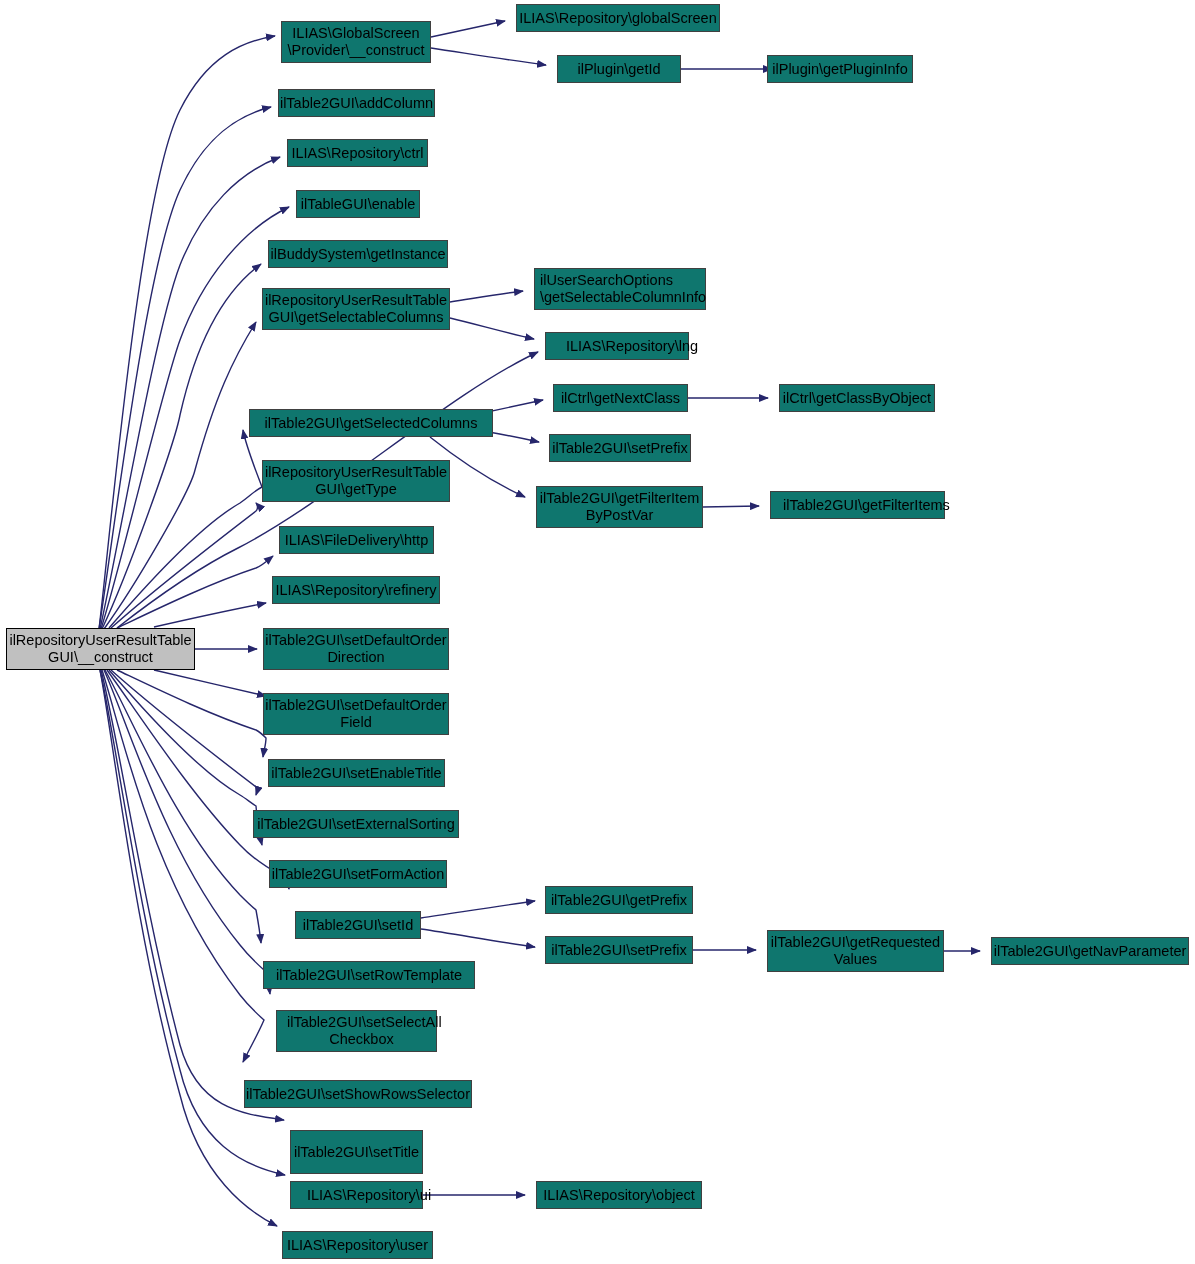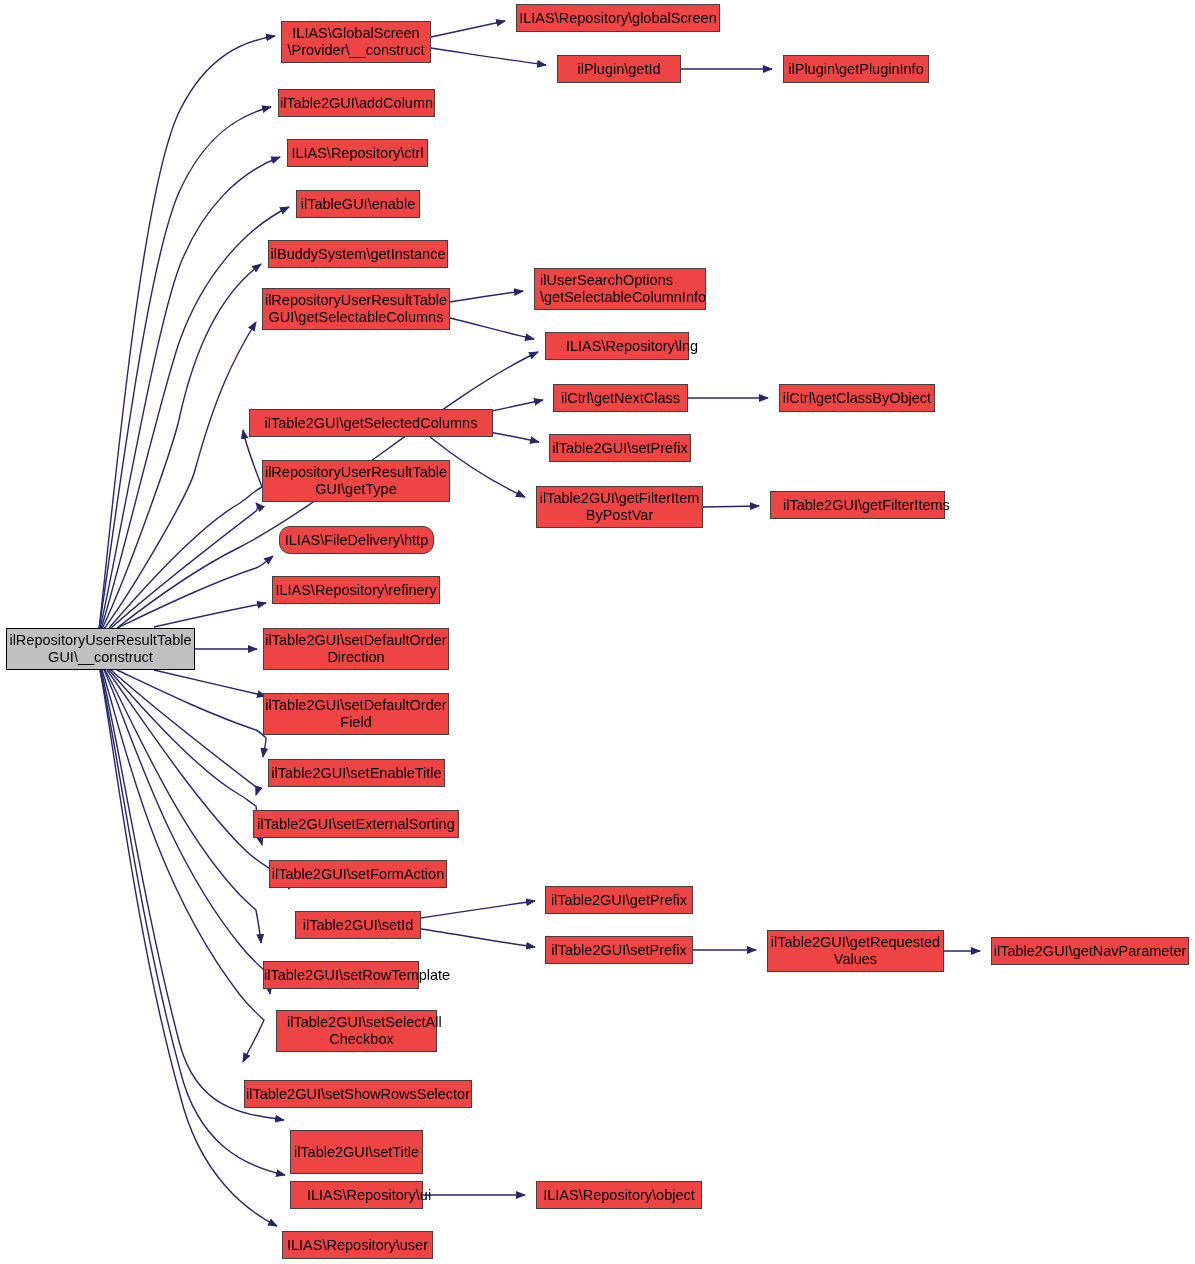--- a/index.html
+++ b/index.html
@@ -21,21 +21,21 @@
     left: 0;
     top: 0;
     width: 1195px;
     height: 1264px;
     pointer-events: none;
   }
   .node {
     position: absolute;
     box-sizing: border-box;
     border: 1px solid #404040;
-    background: #ef4444;
+    background: #0f766e;
     color: #000000;
     font-size: 14.5px;
     line-height: 17px;
     display: flex;
     align-items: center;
     justify-content: center;
     text-align: center;
     white-space: pre-line;
     z-index: 2;
   }
@@ -104,55 +104,55 @@
         <path d="M423,1195 L525,1195" fill="none" stroke="#26266b" stroke-width="1.4" marker-end="url(#arrow)"></path>
       </g>
   </svg>
   <div id="node-group">
       <div class="node root" style="left: 6px; top: 628px; width: 189px; height: 42px;"><span class="node-label">ilRepositoryUserResultTable
 GUI\__construct</span></div>
       <div class="node" style="left: 281px; top: 21px; width: 150px; height: 42px;"><span class="node-label">ILIAS\GlobalScreen
 \Provider\__construct</span></div>
       <div class="node" style="left: 516px; top: 4px; width: 204px; height: 28px;"><span class="node-label">ILIAS\Repository\globalScreen</span></div>
       <div class="node" style="left: 557px; top: 55px; width: 124px; height: 28px;"><span class="node-label">ilPlugin\getId</span></div>
-      <div class="node" style="left: 783px; top: 55px; width: 146px; height: 28px;"><span class="node-label">ilPlugin\getPluginInfo</span></div>
+      <div class="node" style="left: 767px; top: 55px; width: 146px; height: 28px;"><span class="node-label">ilPlugin\getPluginInfo</span></div>
       <div class="node" style="left: 278px; top: 89px; width: 157px; height: 28px;"><span class="node-label">ilTable2GUI\addColumn</span></div>
       <div class="node" style="left: 287px; top: 139px; width: 141px; height: 28px;"><span class="node-label">ILIAS\Repository\ctrl</span></div>
       <div class="node" style="left: 296px; top: 190px; width: 124px; height: 28px;"><span class="node-label">ilTableGUI\enable</span></div>
       <div class="node" style="left: 268px; top: 240px; width: 180px; height: 28px;"><span class="node-label">ilBuddySystem\getInstance</span></div>
       <div class="node" style="left: 262px; top: 288px; width: 188px; height: 42px;"><span class="node-label">ilRepositoryUserResultTable
 GUI\getSelectableColumns</span></div>
       <div class="node leftalign" style="left: 534px; top: 268px; width: 172px; height: 42px;"><span class="node-label">ilUserSearchOptions
 \getSelectableColumnInfo</span></div>
       <div class="node" style="left: 545px; top: 332px; width: 144px; height: 28px; padding-left: 20px;"><span class="node-label">ILIAS\Repository\lng</span></div>
       <div class="node" style="left: 249px; top: 409px; width: 244px; height: 28px;"><span class="node-label">ilTable2GUI\getSelectedColumns</span></div>
       <div class="node" style="left: 553px; top: 384px; width: 135px; height: 28px;"><span class="node-label">ilCtrl\getNextClass</span></div>
       <div class="node" style="left: 779px; top: 384px; width: 156px; height: 28px;"><span class="node-label">ilCtrl\getClassByObject</span></div>
       <div class="node" style="left: 549px; top: 434px; width: 142px; height: 28px;"><span class="node-label">ilTable2GUI\setPrefix</span></div>
       <div class="node" style="left: 536px; top: 486px; width: 167px; height: 42px;"><span class="node-label">ilTable2GUI\getFilterItem
 ByPostVar</span></div>
       <div class="node" style="left: 770px; top: 491px; width: 175px; height: 28px; padding-left: 12px;"><span class="node-label">ilTable2GUI\getFilterItems</span></div>
       <div class="node" style="left: 262px; top: 460px; width: 188px; height: 42px;"><span class="node-label">ilRepositoryUserResultTable
 GUI\getType</span></div>
-      <div class="node" style="left: 279px; top: 526px; width: 155px; height: 28px; border-radius: 11px;"><span class="node-label">ILIAS\FileDelivery\http</span></div>
+      <div class="node" style="left: 279px; top: 526px; width: 155px; height: 28px;"><span class="node-label">ILIAS\FileDelivery\http</span></div>
       <div class="node" style="left: 272px; top: 576px; width: 168px; height: 28px;"><span class="node-label">ILIAS\Repository\refinery</span></div>
       <div class="node" style="left: 263px; top: 628px; width: 186px; height: 42px;"><span class="node-label">ilTable2GUI\setDefaultOrder
 Direction</span></div>
       <div class="node" style="left: 263px; top: 693px; width: 186px; height: 42px;"><span class="node-label">ilTable2GUI\setDefaultOrder
 Field</span></div>
       <div class="node" style="left: 268px; top: 759px; width: 177px; height: 28px;"><span class="node-label">ilTable2GUI\setEnableTitle</span></div>
       <div class="node" style="left: 253px; top: 810px; width: 206px; height: 28px;"><span class="node-label">ilTable2GUI\setExternalSorting</span></div>
       <div class="node" style="left: 269px; top: 860px; width: 178px; height: 28px;"><span class="node-label">ilTable2GUI\setFormAction</span></div>
       <div class="node" style="left: 295px; top: 911px; width: 126px; height: 28px;"><span class="node-label">ilTable2GUI\setId</span></div>
       <div class="node" style="left: 545px; top: 886px; width: 148px; height: 28px;"><span class="node-label">ilTable2GUI\getPrefix</span></div>
       <div class="node" style="left: 545px; top: 936px; width: 148px; height: 28px;"><span class="node-label">ilTable2GUI\setPrefix</span></div>
       <div class="node" style="left: 767px; top: 930px; width: 177px; height: 42px;"><span class="node-label">ilTable2GUI\getRequested
 Values</span></div>
       <div class="node" style="left: 991px; top: 937px; width: 198px; height: 28px;"><span class="node-label">ilTable2GUI\getNavParameter</span></div>
-      <div class="node" style="left: 263px; top: 961px; width: 156px; height: 28px;"><span class="node-label">ilTable2GUI\setRowTemplate</span></div>
+      <div class="node" style="left: 263px; top: 961px; width: 212px; height: 28px;"><span class="node-label">ilTable2GUI\setRowTemplate</span></div>
       <div class="node" style="left: 276px; top: 1010px; width: 161px; height: 42px; padding-left: 10px;"><span class="node-label">ilTable2GUI\setSelectAll
 Checkbox</span></div>
       <div class="node" style="left: 244px; top: 1080px; width: 228px; height: 28px;"><span class="node-label">ilTable2GUI\setShowRowsSelector</span></div>
       <div class="node" style="left: 290px; top: 1130px; width: 133px; height: 44px;"><span class="node-label">ilTable2GUI\setTitle</span></div>
       <div class="node" style="left: 290px; top: 1181px; width: 133px; height: 28px; padding-left: 16px;"><span class="node-label">ILIAS\Repository\ui</span></div>
       <div class="node" style="left: 536px; top: 1181px; width: 166px; height: 28px;"><span class="node-label">ILIAS\Repository\object</span></div>
       <div class="node" style="left: 282px; top: 1231px; width: 151px; height: 28px;"><span class="node-label">ILIAS\Repository\user</span></div>
     </div>
 </div>
 

